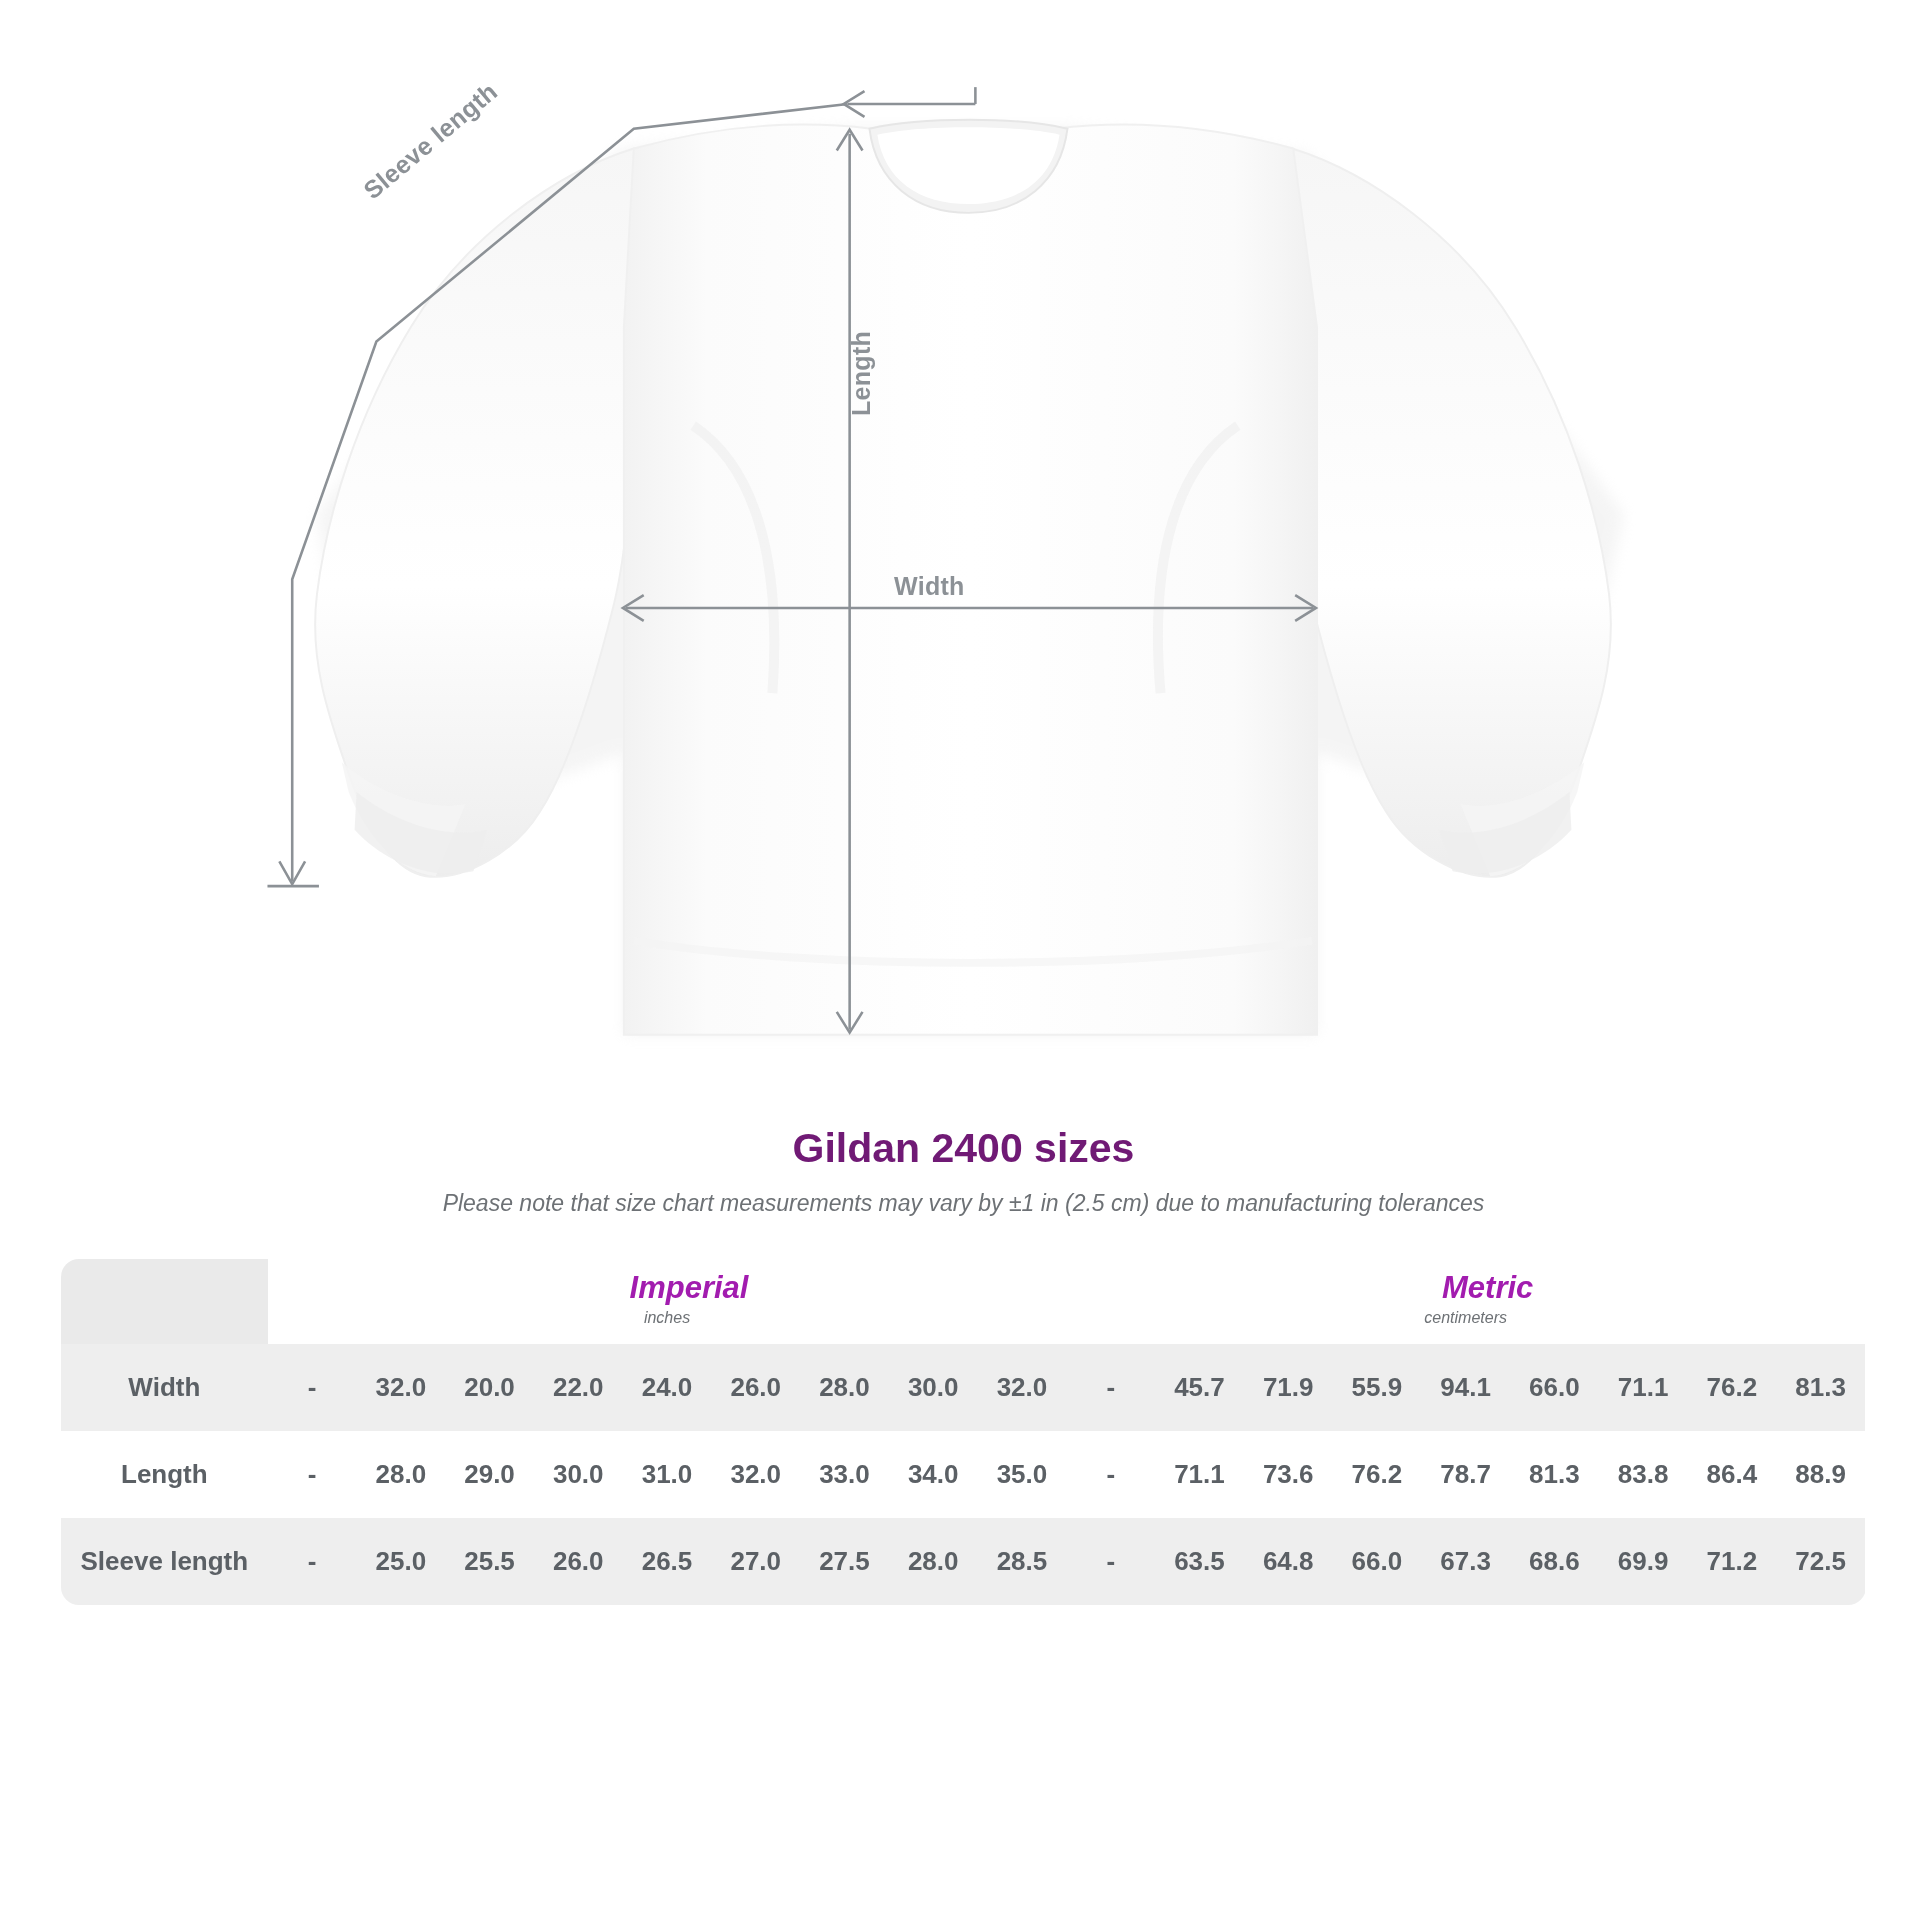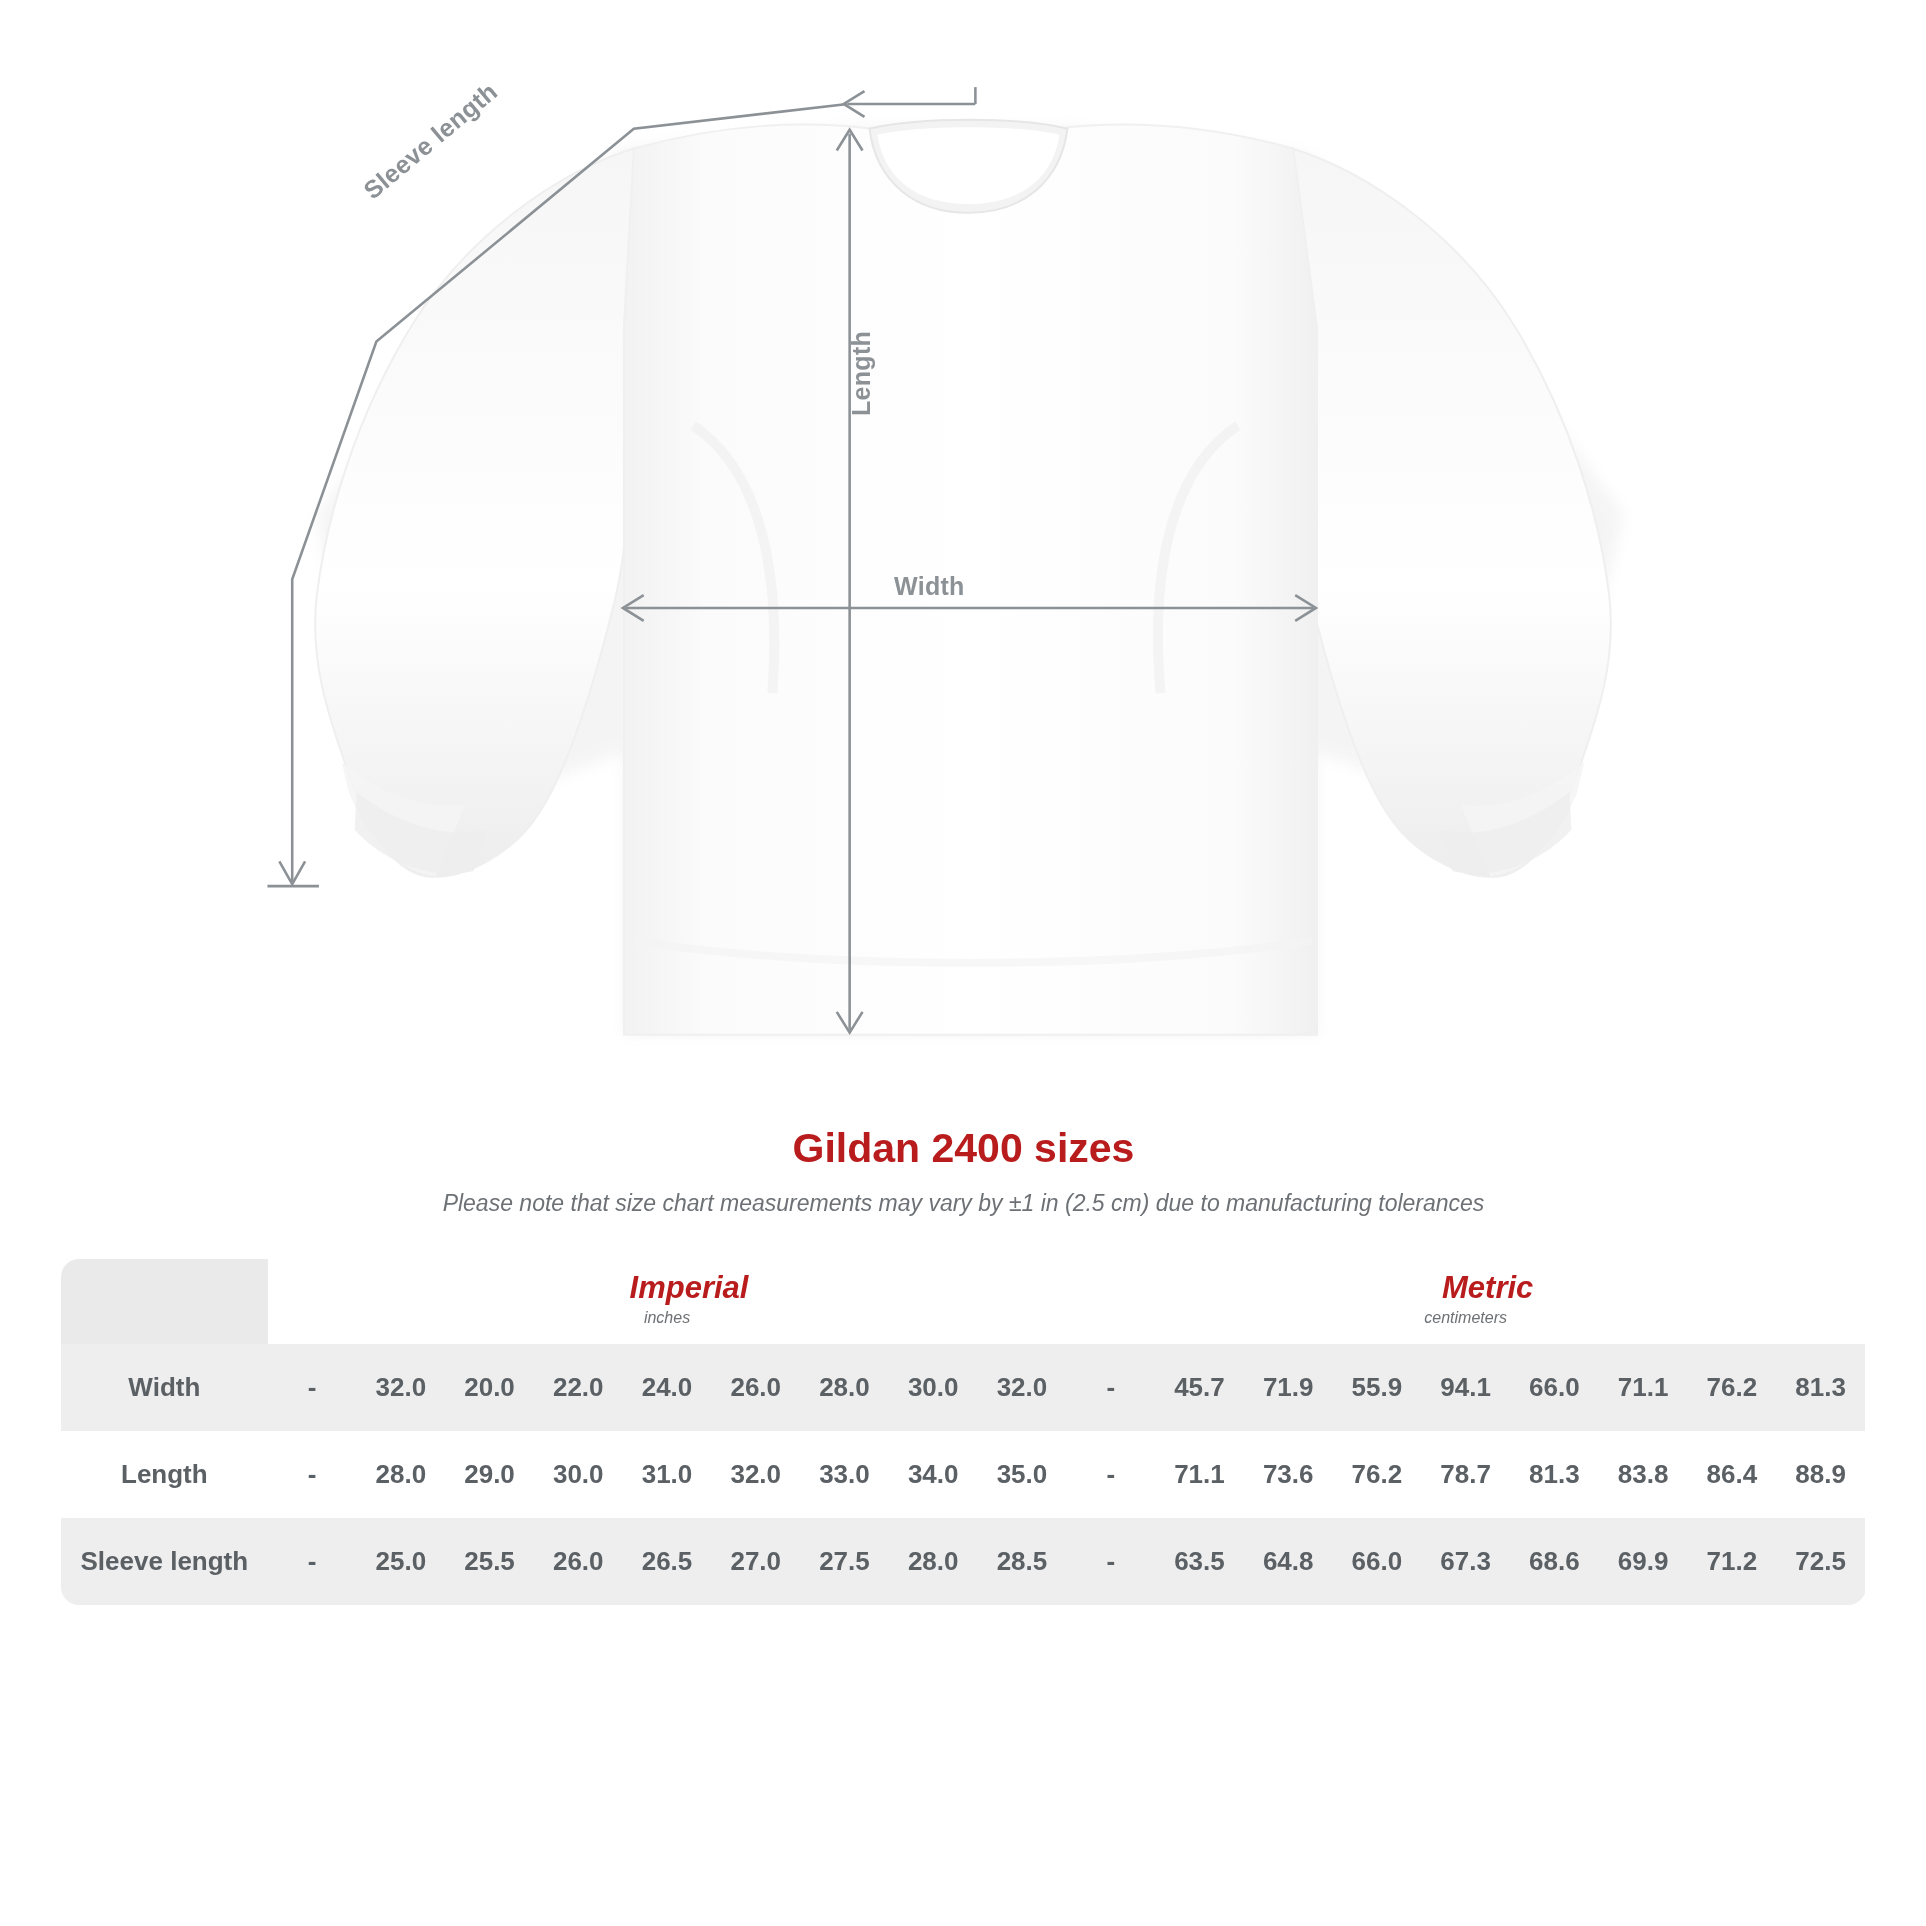--- a/index.html
+++ b/index.html
@@ -56,21 +56,21 @@
   }
 
   
   .title-block {
     text-align: center;
     margin-top: 26px;
   }
   .chart-title {
     font-size: 41px;
     font-weight: bold;
-    color: #b91c1c;
+    color: #701a75;
     margin: 0 0 18px 0;
   }
   .chart-note {
     font-size: 23px;
     font-style: italic;
     color: #6d7175;
     margin: 10px;
   }
 
   
@@ -97,21 +97,21 @@
   
   .unit-row td {
     background: #eaeaea;
     height: 119px;
     padding: 0;
   }
   .unit-name {
     font-size: 31px;
     font-style: italic;
     font-weight: bold;
-    color: #b91c1c;
+    color: #a21caf;
     line-height: 1.05;
     padding-left: 44px;
   }
   .unit-sub {
     font-size: 16px;
     font-style: italic;
     font-weight: normal;
     color: #6d7175;
     line-height: 1.6;
   }

